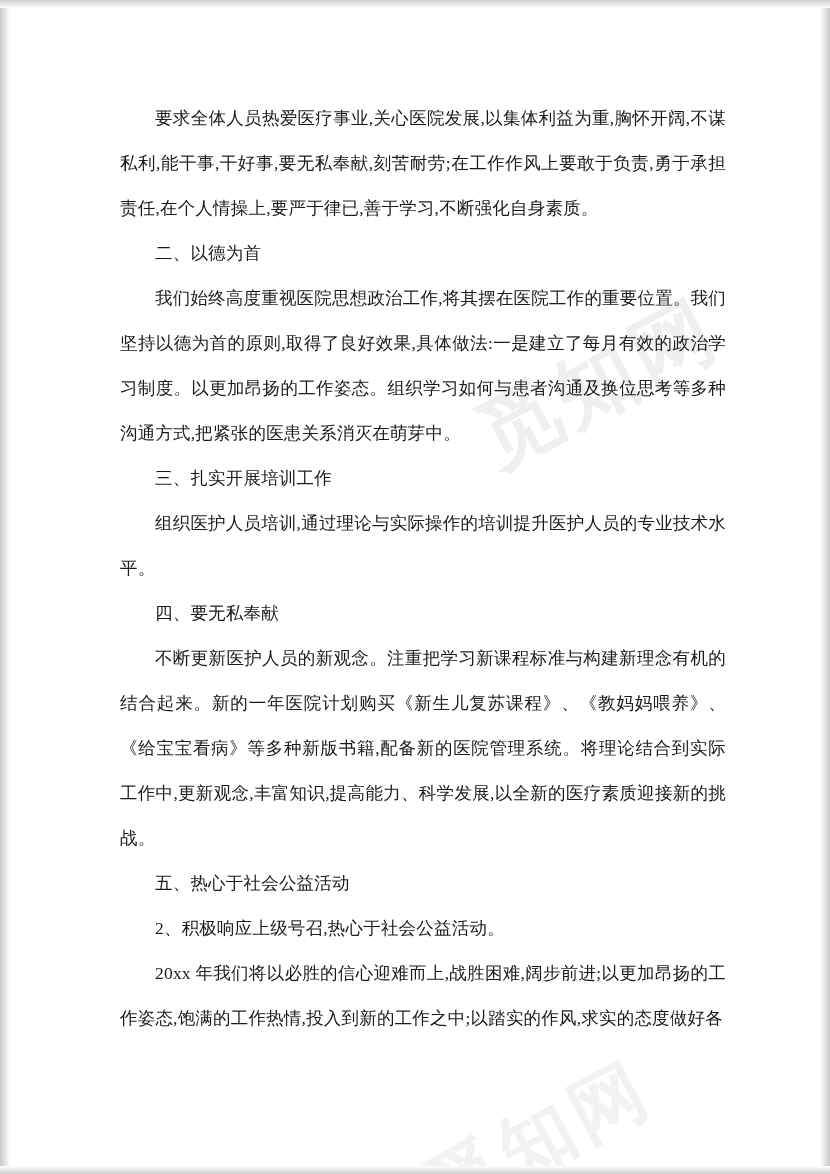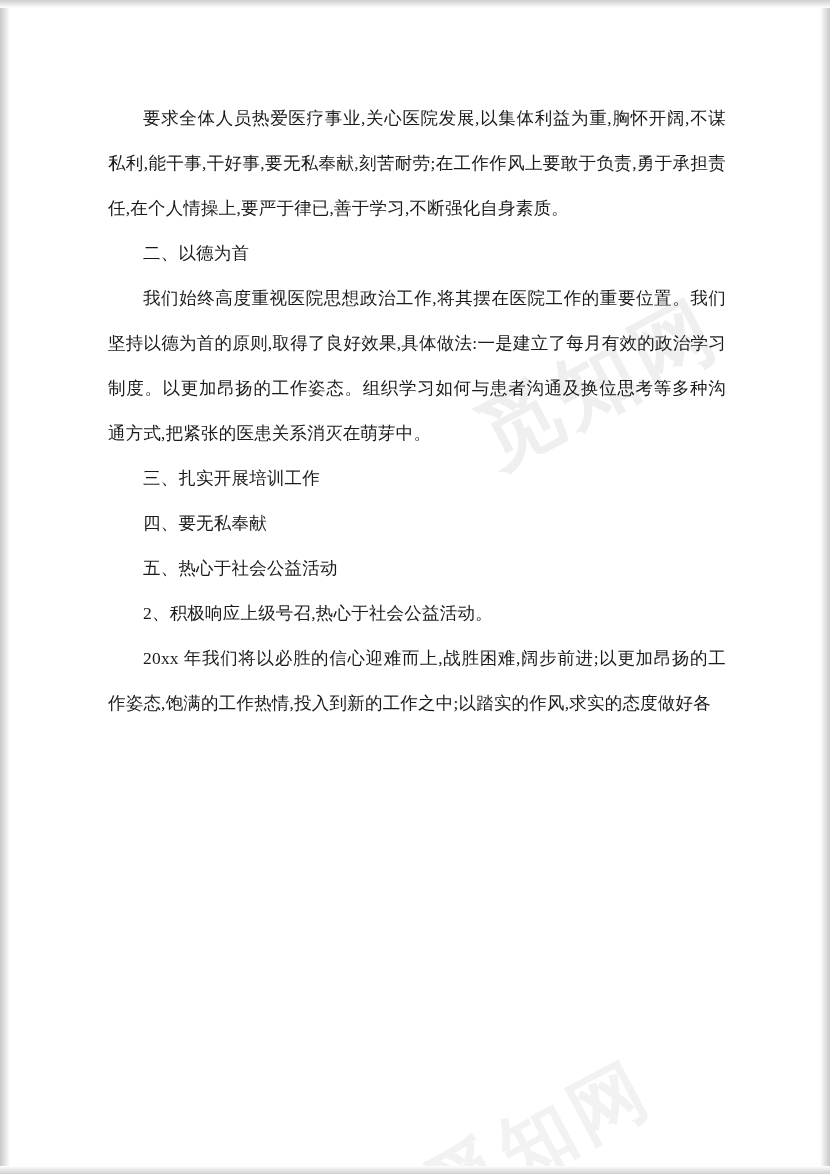--- a/index.html
+++ b/index.html
@@ -27,21 +27,21 @@
     width: 830px;
     height: 1174px;
     padding: 96px 104px 60px 104px;
     box-sizing: border-box;
   }
   .doc-body {
     position: relative;
     z-index: 2;
   }
   p {
-    margin: 0 0 0 4px;
+    margin: 0 0 0 16px;
     font-size: 17.5px;
     line-height: 45px;
     color: #1a1a1a;
     text-align: justify;
     letter-spacing: 0.2px;
   }
   p.indent {
     text-indent: 2em;
   }
   p.heading {
@@ -113,19 +113,21 @@
 
   <div class="page-inner">
     <div class="watermark wm1">觅知网</div>
     <div class="watermark wm2">觅知网</div>
 
     <div class="doc-body">
       <p class="indent">要求全体人员热爱医疗事业,关心医院发展,以集体利益为重,胸怀开阔,不谋私利,能干事,干好事,要无私奉献,刻苦耐劳;在工作作风上要敢于负责,勇于承担责任,在个人情操上,要严于律已,善于学习,不断强化自身素质。</p>
       <p class="heading">二、以德为首</p>
       <p class="indent">我们始终高度重视医院思想政治工作,将其摆在医院工作的重要位置。我们坚持以德为首的原则,取得了良好效果,具体做法:一是建立了每月有效的政治学习制度。以更加昂扬的工作姿态。组织学习如何与患者沟通及换位思考等多种沟通方式,把紧张的医患关系消灭在萌芽中。</p>
       <p class="heading">三、扎实开展培训工作</p>
+      <p class="indent">组织医护人员培训,通过理论与实际操作的培训提升医护人员的专业技术水平。</p>
       <p class="heading">四、要无私奉献</p>
+      <p class="indent">不断更新医护人员的新观念。注重把学习新课程标准与构建新理念有机的结合起来。新的一年医院计划购买《新生儿复苏课程》、《教妈妈喂养》、《给宝宝看病》等多种新版书籍,配备新的医院管理系统。将理论结合到实际工作中,更新观念,丰富知识,提高能力、科学发展,以全新的医疗素质迎接新的挑战。</p>
       <p class="heading">五、热心于社会公益活动</p>
       <p class="indent">2、积极响应上级号召,热心于社会公益活动。</p>
       <p class="indent">20xx 年我们将以必胜的信心迎难而上,战胜困难,阔步前进;以更加昂扬的工作姿态,饱满的工作热情,投入到新的工作之中;以踏实的作风,求实的态度做好各</p>
     </div>
   </div>
 </div>
 
 </body></html>

